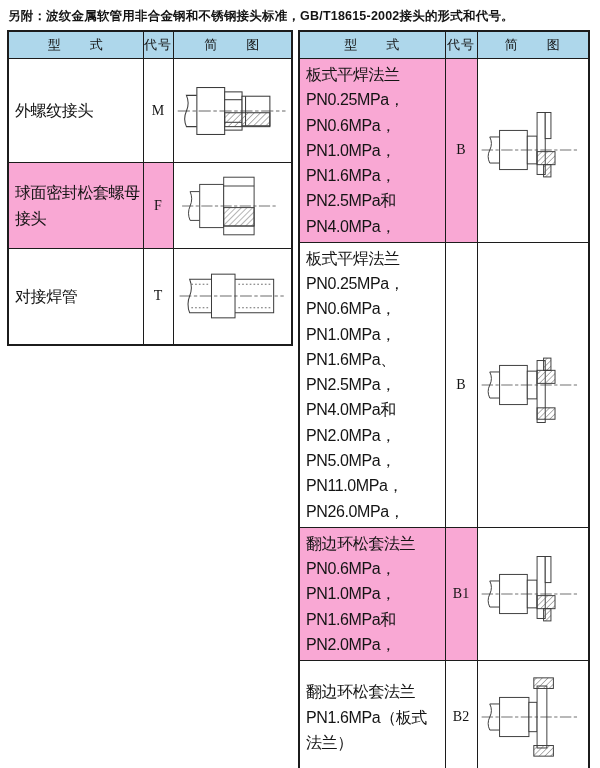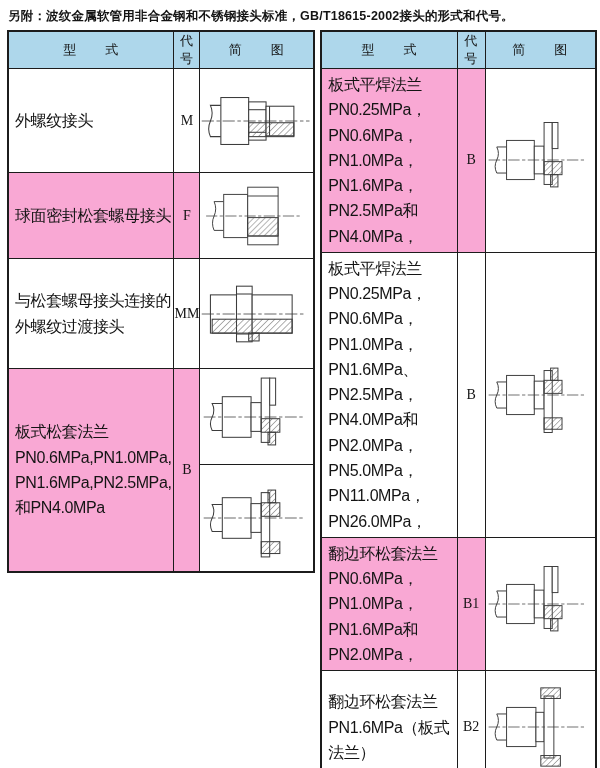--- a/index.html
+++ b/index.html
@@ -174,49 +174,27 @@
     </tr>
     <tr class="L2 hl">
       <td class="type-cell">球面密封松套螺母接头</td>
       <td class="code-cell">F</td>
       <td class="diag-cell">
         <svg class="diag" width="113" height="80">
               <use href="#sym-f" width="113" height="80"></use>
             </svg>
       </td>
     </tr>
-    <tr class="L3">
-      <td class="type-cell">与松套螺母接头连接的
-外螺纹过渡接头</td>
-      <td class="code-cell">MM</td>
-      <td class="diag-cell">
-        <svg class="diag" width="113" height="92">
-              <use href="#sym-mm" width="113" height="92"></use>
-            </svg>
-      </td>
-    </tr>
-    <tr class="L6 hl">
-      <td class="type-cell">板式松套法兰
-PN0.6MPa,PN1.0MPa,
-PN1.6MPa,PN2.5MPa,
-和PN4.0MPa</td>
-      <td class="code-cell">B</td>
-      <td class="diag-cell">
-        <div class="split">
-          <div class="sub first">
-            <svg class="diag" width="110" height="86">
-                  <use href="#sym-flange-up" width="110" height="86"></use>
-                </svg>
-          </div>
-          <div class="sub second">
-            <svg class="diag" width="110" height="94">
-                  <use href="#sym-flange-down" width="110" height="94"></use>
-                </svg>
-          </div>
-        </div>
+    <tr class="L5">
+      <td class="type-cell">对接焊管</td>
+      <td class="code-cell">T</td>
+      <td class="diag-cell">
+        <svg class="diag" width="113" height="84">
+              <use href="#sym-t" width="113" height="84"></use>
+            </svg>
       </td>
     </tr>
   </tbody>
     </table>
 
   <table>
     <colgroup>
         <col style="width:146px">
         <col style="width:32px">
         <col style="width:112px">

